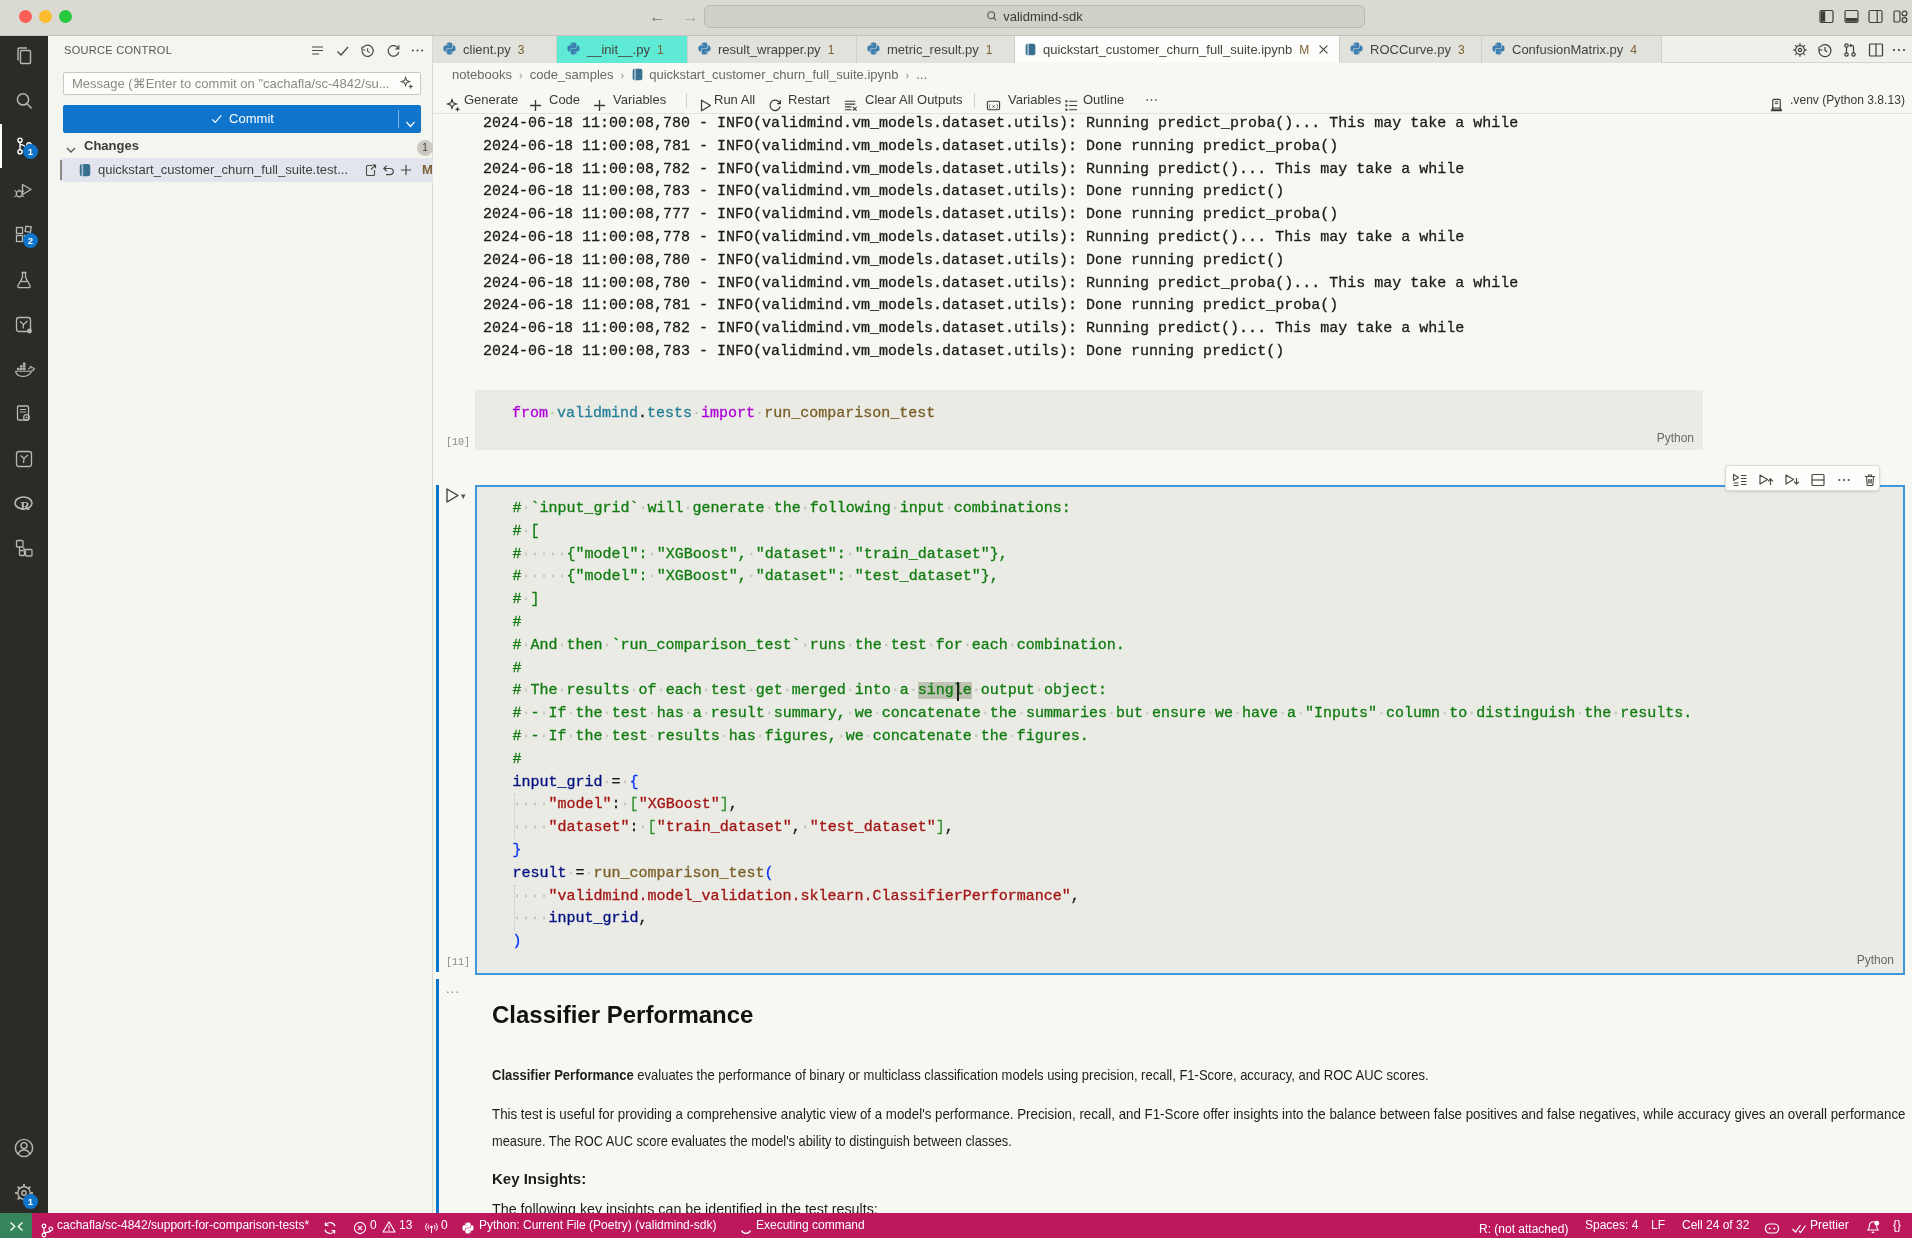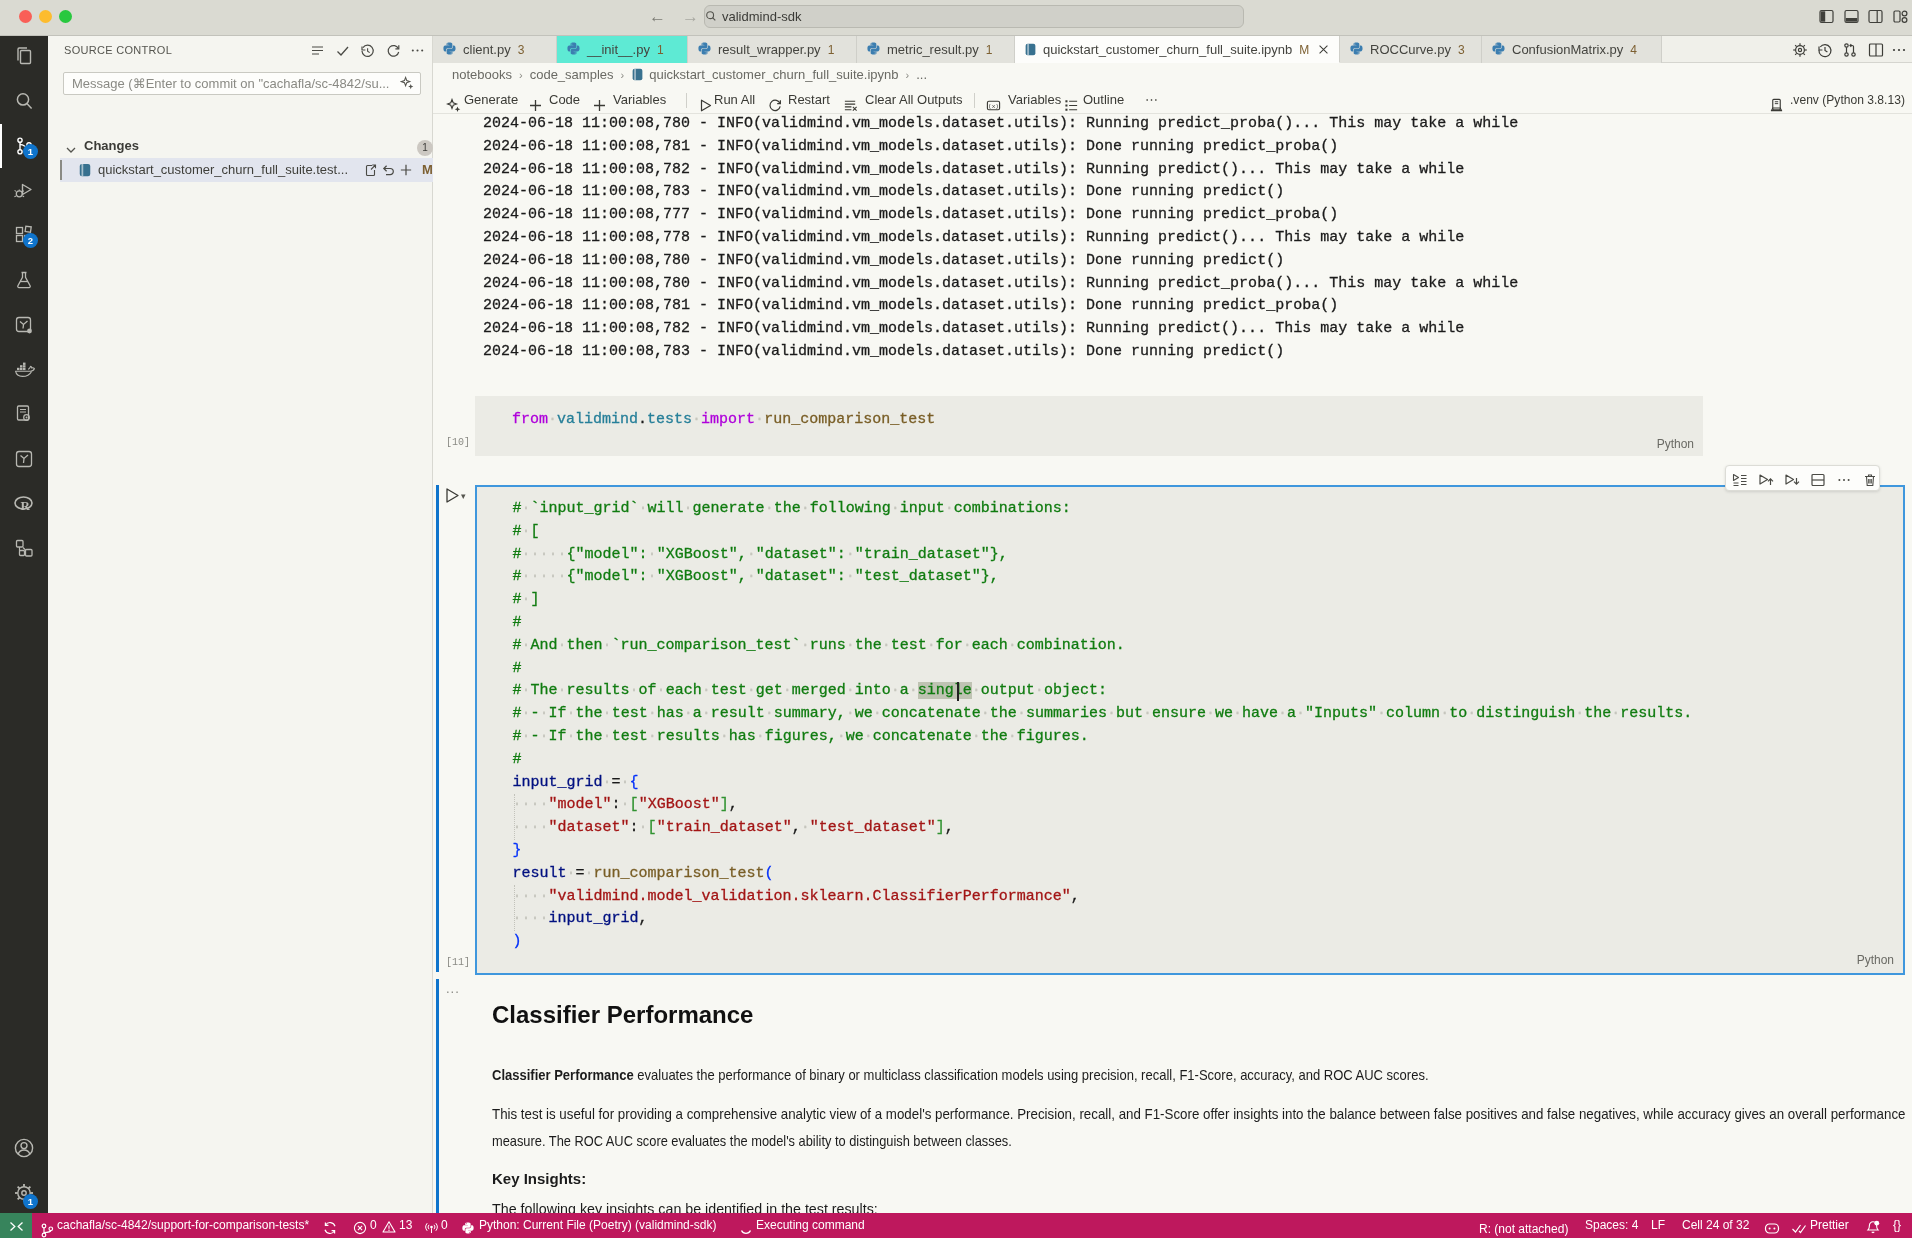--- a/index.html
+++ b/index.html
@@ -9,21 +9,21 @@
 .icon-row svg { vertical-align:middle; }
 </style></head>
 <body>
 <div class="abs" style="left:0;top:0;width:1912px;height:1238px;background:#f8f8f3">
 <div class="abs" style="left:0;top:0;width:1912px;height:36px;background:#dadad2;border-bottom:1px solid #c2c2bb">
       <div class="abs" style="left:18.5px;top:9.5px;width:13px;height:13px;border-radius:50%;background:#f95f57"></div>
       <div class="abs" style="left:38.5px;top:9.5px;width:13px;height:13px;border-radius:50%;background:#fdbc2e"></div>
       <div class="abs" style="left:58.5px;top:9.5px;width:13px;height:13px;border-radius:50%;background:#28c83f"></div>
       <div class="abs" style="left:649px;top:7px;font-size:17px;color:#7c7c75">←</div>
       <div class="abs" style="left:682px;top:7px;font-size:17px;color:#a8a8a1">→</div>
-      <div class="abs" style="left:704px;top:5px;width:540px;height:23px;background:#d0d0c9;border:1px solid #b9b9b1;border-radius:6px;text-align:left;font-size:13px;color:#3b3b37;line-height:21px"><svg width="12" height="12" viewBox="0 0 14 14" style="vertical-align:-1px;margin-right:5px">
+      <div class="abs" style="left:704px;top:5px;width:661px;height:23px;background:#d0d0c9;border:1px solid #b9b9b1;border-radius:6px;text-align:center;font-size:13px;color:#3b3b37;line-height:21px"><svg width="12" height="12" viewBox="0 0 14 14" style="vertical-align:-1px;margin-right:5px">
           <circle cx="6" cy="6" r="4" fill="none" stroke="#55554f" stroke-width="1.3"></circle>
           <line x1="8.8" y1="8.8" x2="12" y2="12" stroke="#55554f" stroke-width="1.3"></line>
         </svg>validmind-sdk</div>
       <div class="abs" style="left:1819px;top:9px"><svg width="15" height="15" viewBox="0 0 15 15" style="">
           <rect x="1" y="1.5" width="13" height="12" rx="1.5" fill="none" stroke="#3f3f3a" stroke-width="1.2"></rect>
           <rect x="1.8" y="2.3" width="4.4" height="10.4" fill="#3f3f3a"></rect>
         </svg></div>
       <div class="abs" style="left:1844px;top:9px"><svg width="15" height="15" viewBox="0 0 15 15" style="">
           <rect x="1" y="1.5" width="13" height="12" rx="1.5" fill="none" stroke="#3f3f3a" stroke-width="1.2"></rect>
           <rect x="1.8" y="9" width="11.4" height="3.7" fill="#3f3f3a"></rect>
@@ -146,20 +146,25 @@
       <div class="abs" style="left:362px;top:7px"><svg width="15" height="15" viewBox="0 0 16 16" style="">
           <circle cx="3" cy="8" r="1.1" fill="#4a4a45"></circle>
           <circle cx="8" cy="8" r="1.1" fill="#4a4a45"></circle>
           <circle cx="13" cy="8" r="1.1" fill="#4a4a45"></circle>
         </svg></div>
       <div class="abs" style="left:15px;top:36px;width:358px;height:23px;background:#fdfdfb;border:1px solid #c9c9c2;border-radius:2px;font-size:13px;color:#8a8a84;line-height:21px;padding-left:8px;overflow:hidden;white-space:nowrap">Message (⌘Enter to commit on "cachafla/sc-4842/su...</div>
       <div class="abs" style="left:352px;top:40px"><svg width="14" height="14" viewBox="0 0 15 15" style="">
           <path d="M6 1.5l1.2 3.3L10.5 6 7.2 7.2 6 10.5 4.8 7.2 1.5 6l3.3-1.2z" fill="none" stroke="#55554f" stroke-width="1.1"></path>
           <path d="M11.5 8.5l.8 2 2 .8-2 .8-.8 2-.8-2-2-.8 2-.8z" fill="#55554f"></path>
         </svg></div>
+      <div class="abs" style="left:15px;top:69px;width:358px;height:28px;background:#0f74cc;border-radius:2px;color:#fff;font-size:13px;text-align:center;line-height:28px"><svg width="13" height="13" viewBox="0 0 15 15" style="vertical-align:-2px;margin-right:6px">
+          <path d="M2.5 8.5l3.5 3.5 7-8" fill="none" stroke="#fff" stroke-width="1.4"></path>
+        </svg>Commit<div class="abs" style="right:22px;top:5px;width:1px;height:18px;background:rgba(255,255,255,.45)"></div><div class="abs" style="right:4px;top:8px"><svg width="13" height="13" viewBox="0 0 13 13" style="">
+            <path d="M2.5 4l4 4.5 4-4.5" fill="none" stroke="#fff" stroke-width="1.2"></path>
+          </svg></div></div>
       <div class="abs" style="left:17px;top:106px"><svg width="12" height="12" viewBox="0 0 12 12" style="">
           <path d="M2 4l4 4 4-4" fill="none" stroke="#55554f" stroke-width="1.3"></path>
         </svg></div>
       <div class="abs" style="left:36px;top:102px;font-size:13px;font-weight:700;color:#3b3b37">Changes</div>
       <div class="abs" style="left:369px;top:104px;width:16px;height:16px;border-radius:50%;background:#ccc8c2;font-size:10px;color:#3b3b37;text-align:center;line-height:16px">1</div>
       <div class="abs" style="left:12px;top:122px;width:373px;height:24px;background:#e2e5ee">
         <div class="abs" style="left:0;top:2px;width:2px;height:20px;background:#8a8a84"></div>
         <div class="abs" style="left:18px;top:5px"><svg width="14" height="14" viewBox="0 0 16 16" style="">
             <rect x="2" y="1" width="12" height="14" rx="2.5" fill="#38718f"></rect>
             <rect x="4" y="1" width="2" height="14" fill="#ffffff" opacity="0.55"></rect>
@@ -297,21 +302,21 @@
 2024-06-18 11:00:08,781 - INFO(validmind.vm_models.dataset.utils): Done running predict_proba()
 2024-06-18 11:00:08,782 - INFO(validmind.vm_models.dataset.utils): Running predict()... This may take a while
 2024-06-18 11:00:08,783 - INFO(validmind.vm_models.dataset.utils): Done running predict()
 2024-06-18 11:00:08,777 - INFO(validmind.vm_models.dataset.utils): Done running predict_proba()
 2024-06-18 11:00:08,778 - INFO(validmind.vm_models.dataset.utils): Running predict()... This may take a while
 2024-06-18 11:00:08,780 - INFO(validmind.vm_models.dataset.utils): Done running predict()
 2024-06-18 11:00:08,780 - INFO(validmind.vm_models.dataset.utils): Running predict_proba()... This may take a while
 2024-06-18 11:00:08,781 - INFO(validmind.vm_models.dataset.utils): Done running predict_proba()
 2024-06-18 11:00:08,782 - INFO(validmind.vm_models.dataset.utils): Running predict()... This may take a while
 2024-06-18 11:00:08,783 - INFO(validmind.vm_models.dataset.utils): Done running predict()</pre>
-      <div class="abs" style="left:42px;top:282px;width:1228px;height:60px;background:#ebebe5">
+      <div class="abs" style="left:42px;top:276px;width:1228px;height:60px;background:#ebebe5">
         <pre class="abs" style="left:37px;top:13px"><span style="color:#af00db">from</span><i>·</i><span style="color:#267f99">validmind</span>.<span style="color:#267f99">tests</span><i>·</i><span style="color:#af00db">import</span><i>·</i><span style="color:#795e26">run_comparison_test</span></pre>
         <div class="abs" style="right:9px;bottom:5px;font-size:12px;color:#6a6a64">Python</div>
       </div>
       <div class="abs" style="left:13px;top:323px;font:10px 'Liberation Mono';color:#8a8a84">[10]</div>
       <div class="abs" style="left:3px;top:371px;width:3px;height:487px;background:#0f74cc"></div>
       <div class="abs" style="left:11px;top:373px"><svg width="17" height="17" viewBox="0 0 17 17" style="">
           <path d="M3 2l11 6.5L3 15z" fill="none" stroke="#3a3a35" stroke-width="1.3" stroke-linejoin="round"></path>
         </svg></div>
       <div class="abs" style="left:28px;top:377px;font-size:9px;color:#55554f">▾</div>
       <div class="abs" style="left:42px;top:371px;width:1430px;height:490px;background:#ebebe5;border:2px solid #3f97dd">

